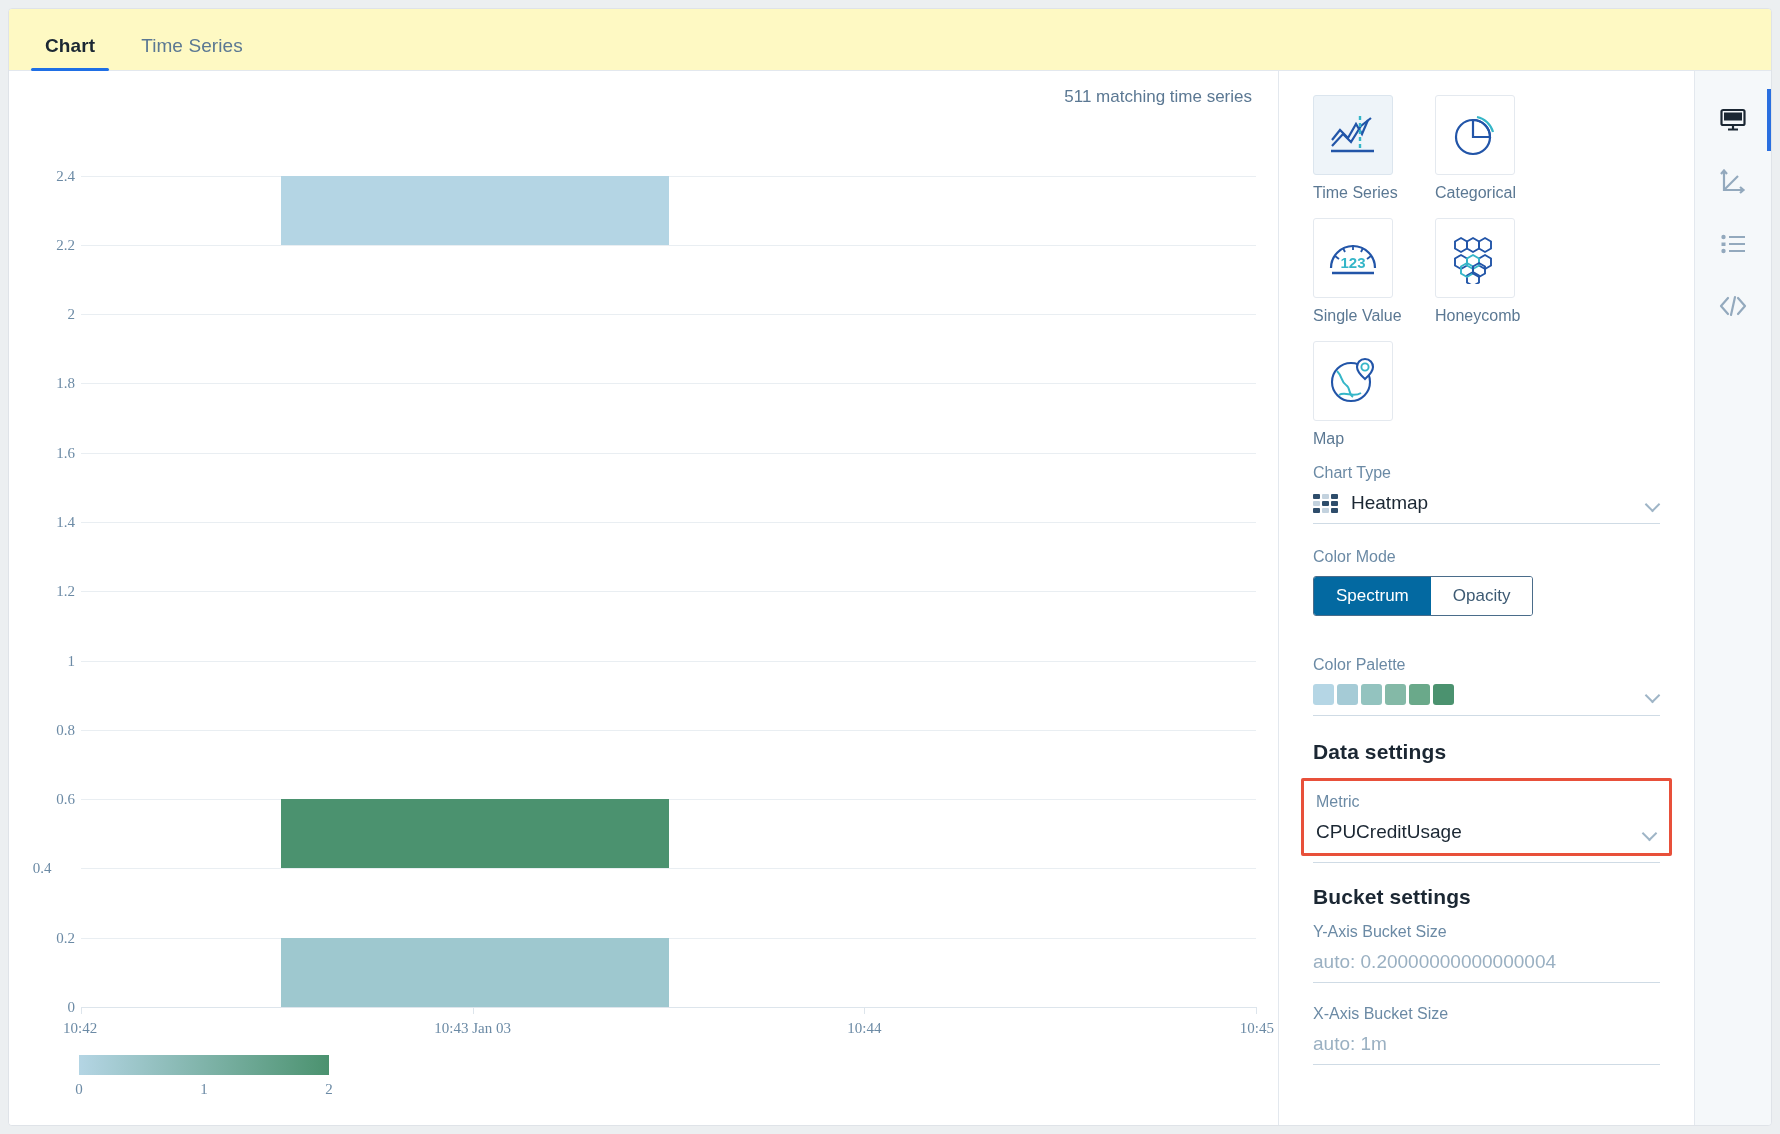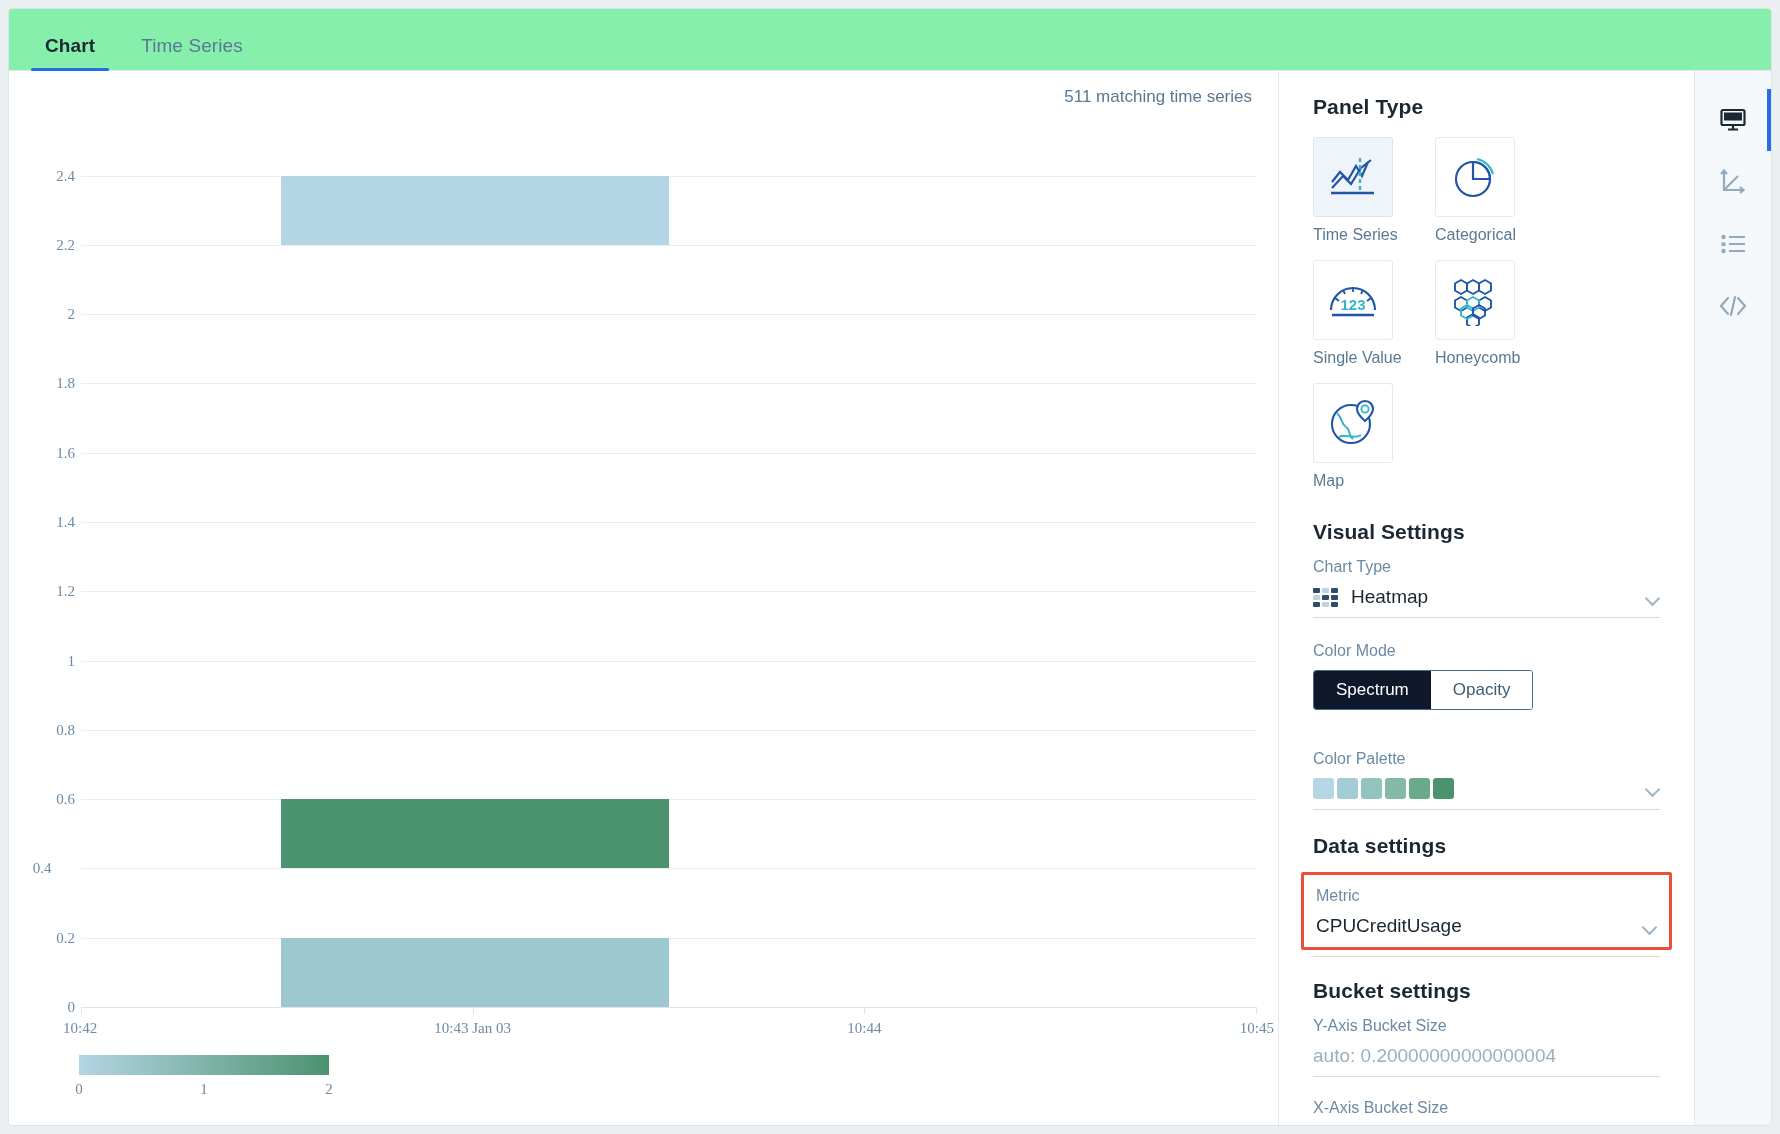--- a/index.html
+++ b/index.html
@@ -21,21 +21,21 @@
     border-radius: 4px;
     overflow: hidden;
     display: flex;
     flex-direction: column;
   }
 
   
   .tabbar {
     height: 62px;
     flex: 0 0 62px;
-    background: #86efac;
+    background: #fef9c3;
     display: flex;
     align-items: flex-end;
     padding-left: 22px;
     border-bottom: 1px solid #e3e8ee;
   }
   .tab {
     font-size: 19px;
     color: #5b7893;
     padding: 0 14px 13px 14px;
     margin-right: 18px;
@@ -248,21 +248,21 @@
     overflow: hidden;
   }
   .toggle-opt {
     padding: 9px 22px;
     font-size: 17px;
     color: #3d5a73;
     background: #fff;
     cursor: pointer;
     white-space: nowrap;
   }
-  .toggle-opt.active { background: #0f172a; color: #fff; }
+  .toggle-opt.active { background: #0369a1; color: #fff; }
 
   .palette-row {
     display: flex;
     align-items: center;
     border-bottom: 1px solid #cfdbe5;
     padding-bottom: 10px;
     cursor: pointer;
   }
   .palette-swatches { display: flex; gap: 3px; flex: 1; }
   .sw { width: 21px; height: 21px; border-radius: 3px; }
@@ -360,21 +360,20 @@
             <div class="legend-bar" style="top: 932px; background: linear-gradient(to right, rgb(180, 213, 228), rgb(75, 146, 111));"></div>
             <div class="legend-tick" style="left: 70px; top: 958px;">0</div>
             <div class="legend-tick" style="left: 195px; top: 958px;">1</div>
             <div class="legend-tick" style="left: 320px; top: 958px;">2</div>
           </div>
       </div>
     </div>
 
     <div class="settings">
 
-      <div class="sec-title">Panel Type</div>
 
       <div class="panel-grid">
 
         <div class="ptype selected">
           <div class="ptype-box">
             <svg width="52" height="46" viewBox="0 0 52 46">
               <polyline points="5,28 13,18 21,26 29,12 35,22 41,8" fill="none" stroke="#2255a8" stroke-width="2.2"></polyline>
               <polyline points="5,34 16,22 24,30 34,14 44,6" fill="none" stroke="#2255a8" stroke-width="2.2"></polyline>
               <line x1="33" y1="4" x2="33" y2="36" stroke="#35b6c8" stroke-width="2.4" stroke-dasharray="4 3"></line>
               <line x1="4" y1="39" x2="47" y2="39" stroke="#2255a8" stroke-width="2.6"></line>
@@ -442,21 +441,20 @@
               <path d="M30 12 C34 14 38 13 42 16" fill="none" stroke="#35b6c8" stroke-width="2"></path>
               <path d="M38 4 C43 4 46 8 46 12 C46 17 38 24 38 24 C38 24 30 17 30 12 C30 8 33 4 38 4 Z" fill="#ffffff" stroke="#2255a8" stroke-width="2.1"></path>
               <circle cx="38" cy="12" r="3.6" fill="none" stroke="#35b6c8" stroke-width="1.9"></circle>
             </svg>
           </div>
           <div class="ptype-label">Map</div>
         </div>
       </div>
 
       
-      <div class="sec-title tight" style="margin-top:14px;">Visual Settings</div>
 
       <div class="field-label">Chart Type</div>
       <div class="select-row">
         <span class="heat-ico">
           <i style="background:#2e4d6b"></i>
             <i style="background:#c3d2de"></i>
             <i style="background:#2e4d6b"></i>
           <i style="background:#c3d2de"></i>
             <i style="background:#2e4d6b"></i>
             <i style="background:#2e4d6b"></i>

